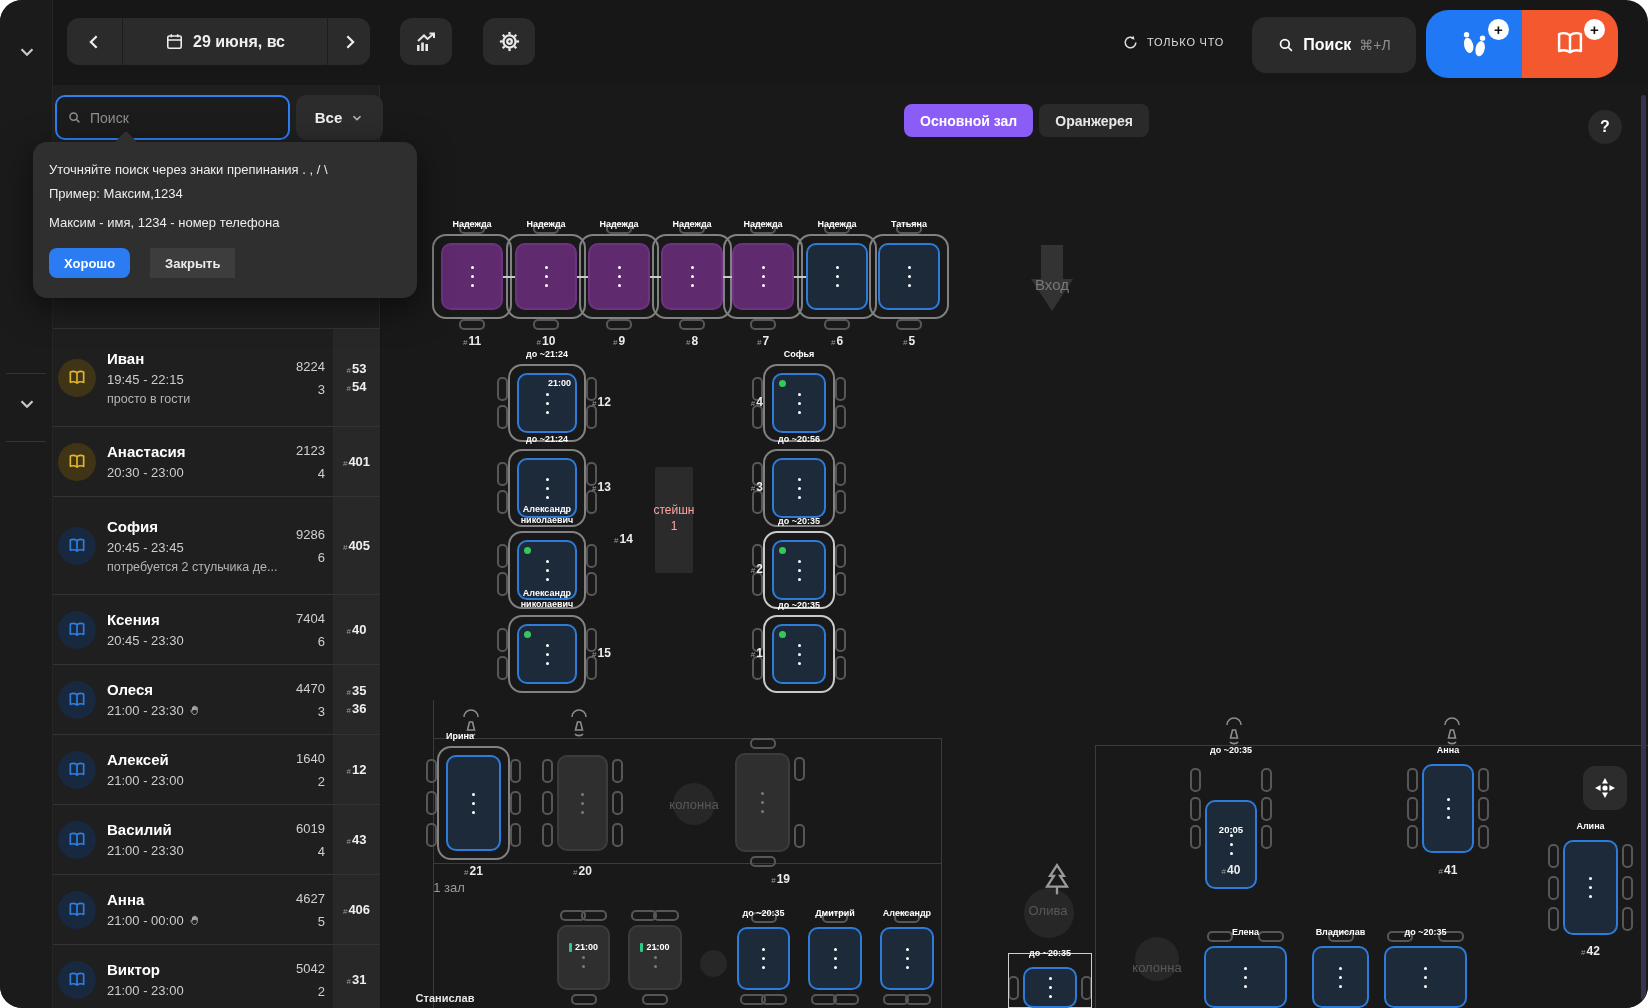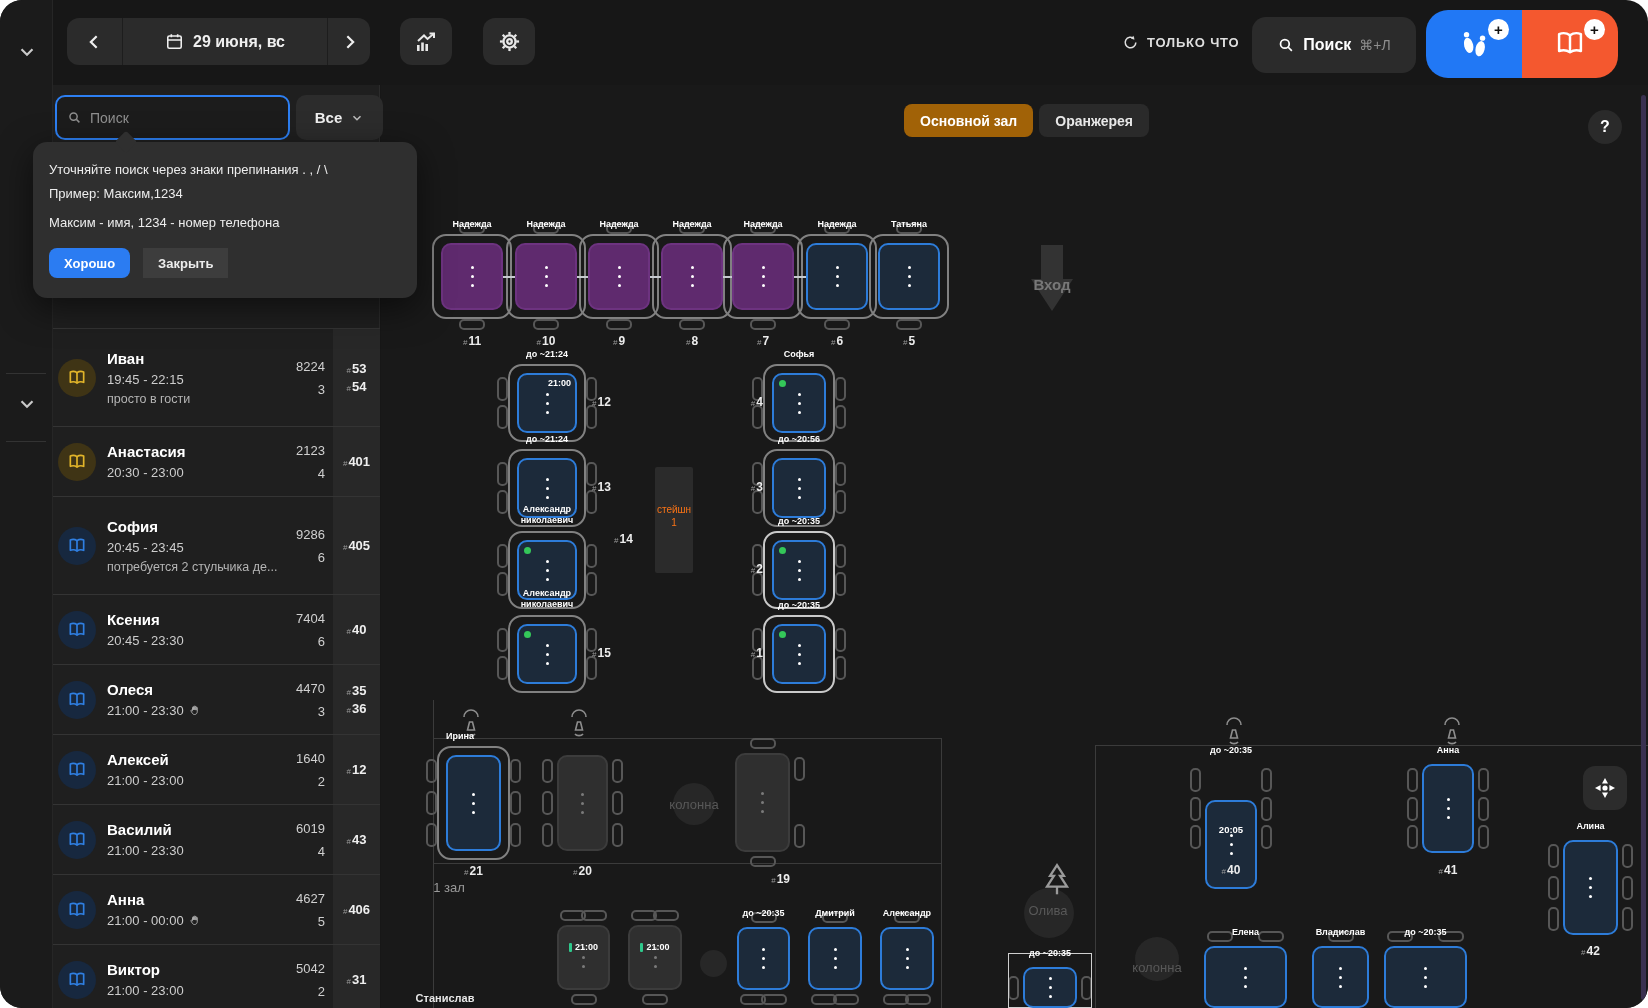--- a/index.html
+++ b/index.html
@@ -15,21 +15,21 @@
 .rail-div{position:absolute;left:6px;right:6px;height:1px;background:#333}
 
 
 .seg{position:absolute;left:67px;top:18px;height:47px;background:#2b2b2b;border-radius:12px;display:flex;align-items:center;overflow:hidden}
 .seg button{height:100%;display:flex;align-items:center;justify-content:center;gap:9px;color:#efefef}
 .seg-sep{width:1px;height:100%;background:#1d1d1d}
 .seg .back{width:55px}.seg .fwd{width:42px}
 .seg .datebtn{width:204px;font-size:16px;font-weight:700}
 .icon-btn{position:absolute;width:52px;height:47px;top:18px;background:#2b2b2b;border-radius:12px;display:flex;align-items:center;justify-content:center;color:#e8e8e8}
 .refresh{position:absolute;left:1122px;top:28px;height:28px;display:flex;align-items:center;gap:8px;color:#dedede}
-.refresh span{font-size:13px;font-weight:700;letter-spacing:.8px}
+.refresh span{font-size:11px;font-weight:400;letter-spacing:.8px}
 .search-big{position:absolute;left:1252px;top:17px;width:164px;height:56px;background:#2b2b2b;border-radius:14px;display:flex;align-items:center;justify-content:center;gap:8px}
 .search-big .lbl{font-size:16px;font-weight:600;color:#fff}
 .search-big .kbd{font-size:14px;color:#8f8f8f}
 .pill{position:absolute;left:1426px;top:10px;height:68px;display:flex;border-radius:22px;overflow:hidden}
 .pill-b{position:relative;width:96px;height:68px;display:flex;align-items:center;justify-content:center}
 .pill-b.blue{background:#2178f5}.pill-b.orange{background:#f4582f}
 .plus{position:absolute;top:9px;right:13px;width:21px;height:21px;background:#fff;color:#111;border-radius:50%;font-size:15px;font-weight:700;font-style:normal;display:flex;align-items:center;justify-content:center;line-height:1}
 
 
 .sidebar{position:absolute;left:53px;top:85px;width:327px;height:923px;background:#1f1f1f;border-right:1px solid #2b2b2b}
@@ -53,40 +53,40 @@
 .res-tn{font-size:13px;font-weight:700;color:#efefef}
 .res-tn .hash{font-size:8px;color:#9a9a9a;font-weight:400;margin-right:1px}
 
 
 .tooltip{position:absolute;left:33px;top:142px;width:384px;height:156px;background:#2f2f2f;border-radius:14px;z-index:60;box-shadow:0 10px 34px rgba(0,0,0,.55);padding:20px 16px 0 16px}
 .tt-arrow{position:absolute;top:-8px;left:85px;width:16px;height:16px;background:#2f2f2f;transform:rotate(45deg);border-radius:3px}
 .tt-l1{font-size:13px;color:#ededed}
 .tt-l2{font-size:13px;color:#ededed;margin-top:9px}
 .tt-l2 b{font-weight:400}
 .tt-l3{font-size:13px;color:#ededed;margin-top:14px}
-.tt-btns{display:flex;gap:13px;margin-top:18px}
+.tt-btns{display:flex;gap:20px;margin-top:18px}
 .tt-ok{background:#2b7cf2;color:#fff;border-radius:8px;height:30px;padding:0 15px;font-size:13px;font-weight:600}
 .tt-close{background:#3d3d3d;color:#ececec;border-radius:0;height:30px;padding:0 15px;font-size:13px;font-weight:600}
 
 
 .plan-bg{position:absolute;left:381px;top:85px;right:0;bottom:0;background:#191919}
 .tabs{position:absolute;left:904px;top:104px;display:flex;gap:6px;z-index:5}
 .tab{height:33px;padding:0 16px;border-radius:8px;background:#2a2a2a;color:#e8e8e8;font-size:14px;font-weight:600}
-.tab.active{background:#a16207;color:#fff}
+.tab.active{background:#8b5cf6;color:#fff}
 .help-btn{position:absolute;left:1588px;top:110px;width:34px;height:34px;border-radius:50%;background:#2a2a2a;color:#fff;font-size:16px;font-weight:700;display:flex;align-items:center;justify-content:center;z-index:5}
 .locate-btn{position:absolute;left:1583px;top:766px;width:44px;height:44px;border-radius:12px;background:#2c2c2c;display:flex;align-items:center;justify-content:center;color:#fff;z-index:5}
 .vscroll{position:absolute;left:1641px;top:95px;width:5px;height:905px;background:#3a3150;border-radius:3px}
 
 #plan{position:absolute;inset:0}
 .wall{position:absolute;background:#3b3b3b}
 .pcircle{position:absolute;border-radius:50%;background:#272727}
 .pillar{position:absolute;background:#2b2b2b;border-radius:2px}
 .ptext{position:absolute;transform:translateX(-50%);white-space:pre;text-align:center;line-height:1.3}
 .entr{color:#787878;font-size:15px;z-index:3}
-.pillar-t{color:#f97316;font-size:10px;z-index:2}
+.pillar-t{color:#fca5a5;font-size:12px;z-index:2}
 .col{color:#585858;font-size:13px;z-index:2}
 .hall{color:#9a9a9a;font-size:13px}
 .tname{color:#e8e8e8;font-size:11px;font-weight:700}
 .entr-arrow{position:absolute;z-index:1}
 .entr-arrow .stem{position:absolute;left:10px;top:0;width:22px;height:34px;background:#333}
 .entr-arrow .head{position:absolute;left:0;top:34px;width:0;height:0;border-left:21px solid transparent;border-right:21px solid transparent;border-top:32px solid #333}
 .lamp{position:absolute;color:#8d8d8d}
 .tree{position:absolute;left:1040px;top:862px;color:#9a9a9a;z-index:2}
 .connector{position:absolute;height:2px;background:#c6cacf;z-index:1}
 .marquee{position:absolute;border:1px solid #cfcfcf;z-index:1}
@@ -153,21 +153,21 @@
           <path d="M7 26 A4.5 3 0 0 0 15 26"></path>
         </svg>
       </div>
       <div class="lamp" style="position: absolute; left: 1441px; top: 716px; width: 22px; height: 32px;">
         <svg width="22" height="32" viewBox="0 0 22 32" fill="none" stroke="currentColor" stroke-width="1.6">
           <path d="M4 9 A7 7 0 0 1 18 9"></path>
           <path d="M7.5 22 L9.5 14 H12.5 L14.5 22 Z"></path>
           <path d="M7 26 A4.5 3 0 0 0 15 26"></path>
         </svg>
       </div>
-      <div class="ptext entr" style="left: 1052px; top: 275px; font-weight: bold;">Вход</div>
+      <div class="ptext entr" style="left: 1052px; top: 275px;">Вход</div>
       <div class="ptext pillar-t" style="left: 674px; top: 503px;">стейшн
 1</div>
       <div class="ptext col" style="left: 694px; top: 797px;">колонна</div>
       <div class="ptext col" style="left: 1157px; top: 960px;">колонна</div>
       <div class="ptext col" style="left: 1048px; top: 903px;">Олива</div>
       <div class="ptext hall" style="left: 449px; top: 880px;">1 зал</div>
       <div class="ptext tname" style="left: 445px; top: 991px;">Станислав</div>
       <div class="ring" style="position: absolute; left: 432px; top: 234px; width: 80px; height: 85px;"></div>
       <div class="chair" style="position: absolute; left: 459px; top: 223px; width: 26px; height: 11px;"></div>
       <div class="chair" style="position: absolute; left: 459px; top: 319px; width: 26px; height: 11px;"></div>

